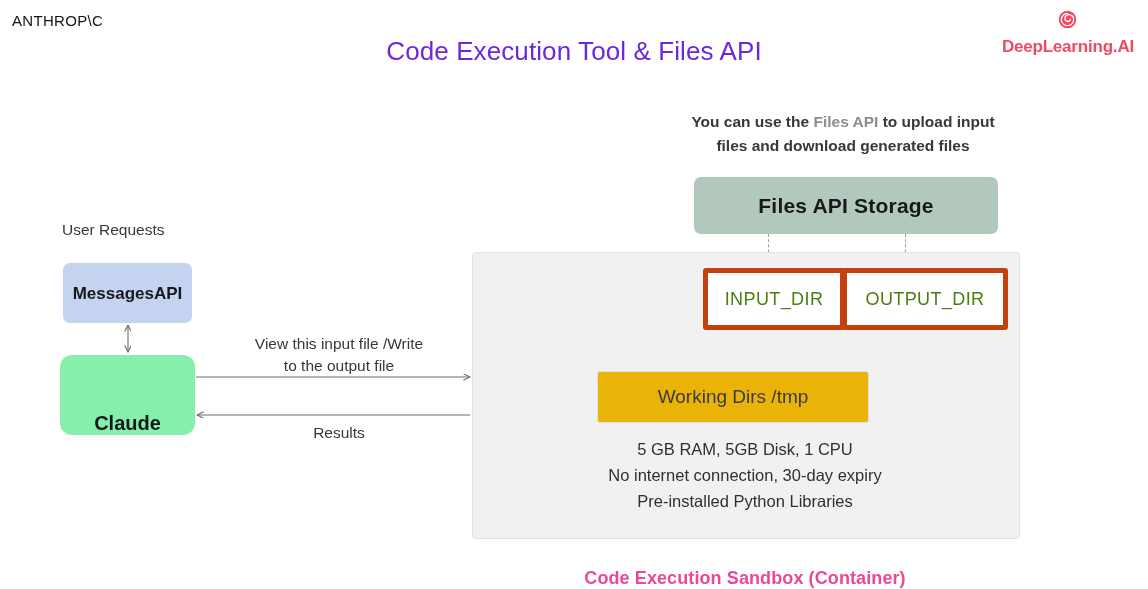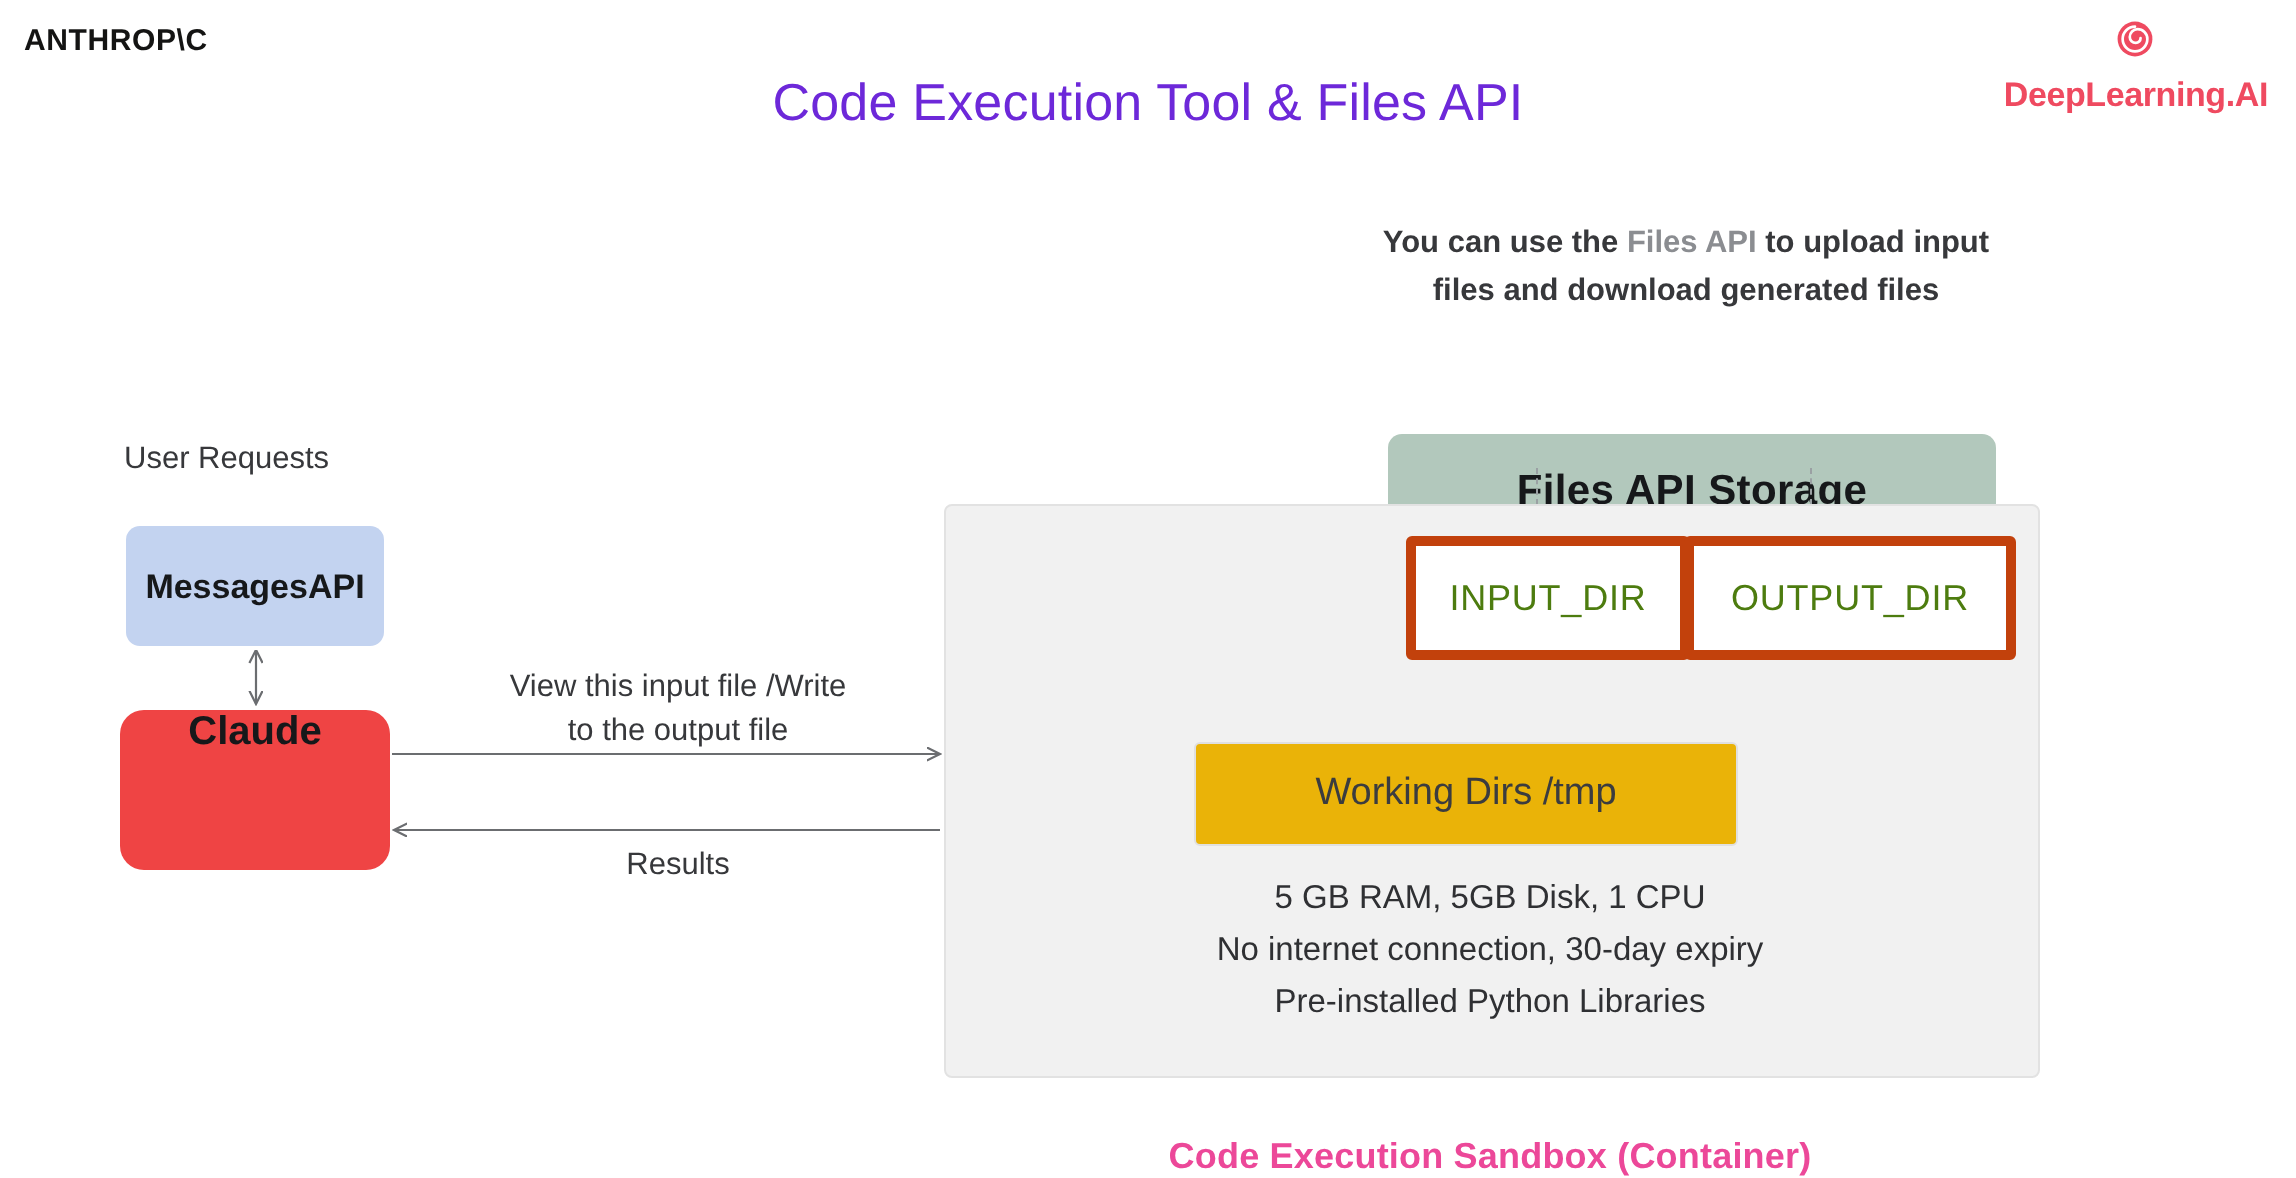--- a/index.html
+++ b/index.html
@@ -18,21 +18,21 @@
     background: #ffffff;
     overflow: hidden;
   }
 
   
   #brand-anthropic {
     position: absolute;
     left: 12px;
     top: 12px;
     font-size: 15px;
-    font-weight: bold;
+    font-weight: normal;
     letter-spacing: 0.3px;
     color: #141413;
   }
   #brand-dlai {
     position: absolute;
     right: 14px;
     top: 10px;
     display: flex;
     align-items: center;
     gap: 4px;
@@ -78,21 +78,20 @@
     height: 57px;
     background: #b2c8bc;
     border-radius: 7px;
     display: flex;
     align-items: center;
     justify-content: center;
     font-size: 21px;
     font-weight: bold;
     color: #16181a;
     letter-spacing: 0.2px;
-    margin-top: 40px;
   }
 
   
   .dash-line {
     position: absolute;
     width: 0;
     border-left: 1.5px dashed #9aa0a3;
   }
   #dash-input  { left: 768px; top: 234px; height: 34px; }
   #dash-output { left: 905px; top: 234px; height: 34px; }
@@ -187,24 +186,24 @@
     font-weight: bold;
     color: #16181a;
     line-height: 21px;
   }
   #claude-box {
     position: absolute;
     left: 60px;
     top: 355px;
     width: 135px;
     height: 80px;
-    background: #ef4444;
+    background: #86efac;
     border-radius: 12px;
     display: flex;
-    align-items: flex-start;
+    align-items: flex-end;
     justify-content: center;
     font-size: 20px;
     font-weight: bold;
     color: #16181a;
   }
 
   
   #connectors {
     position: absolute;
     left: 0;

